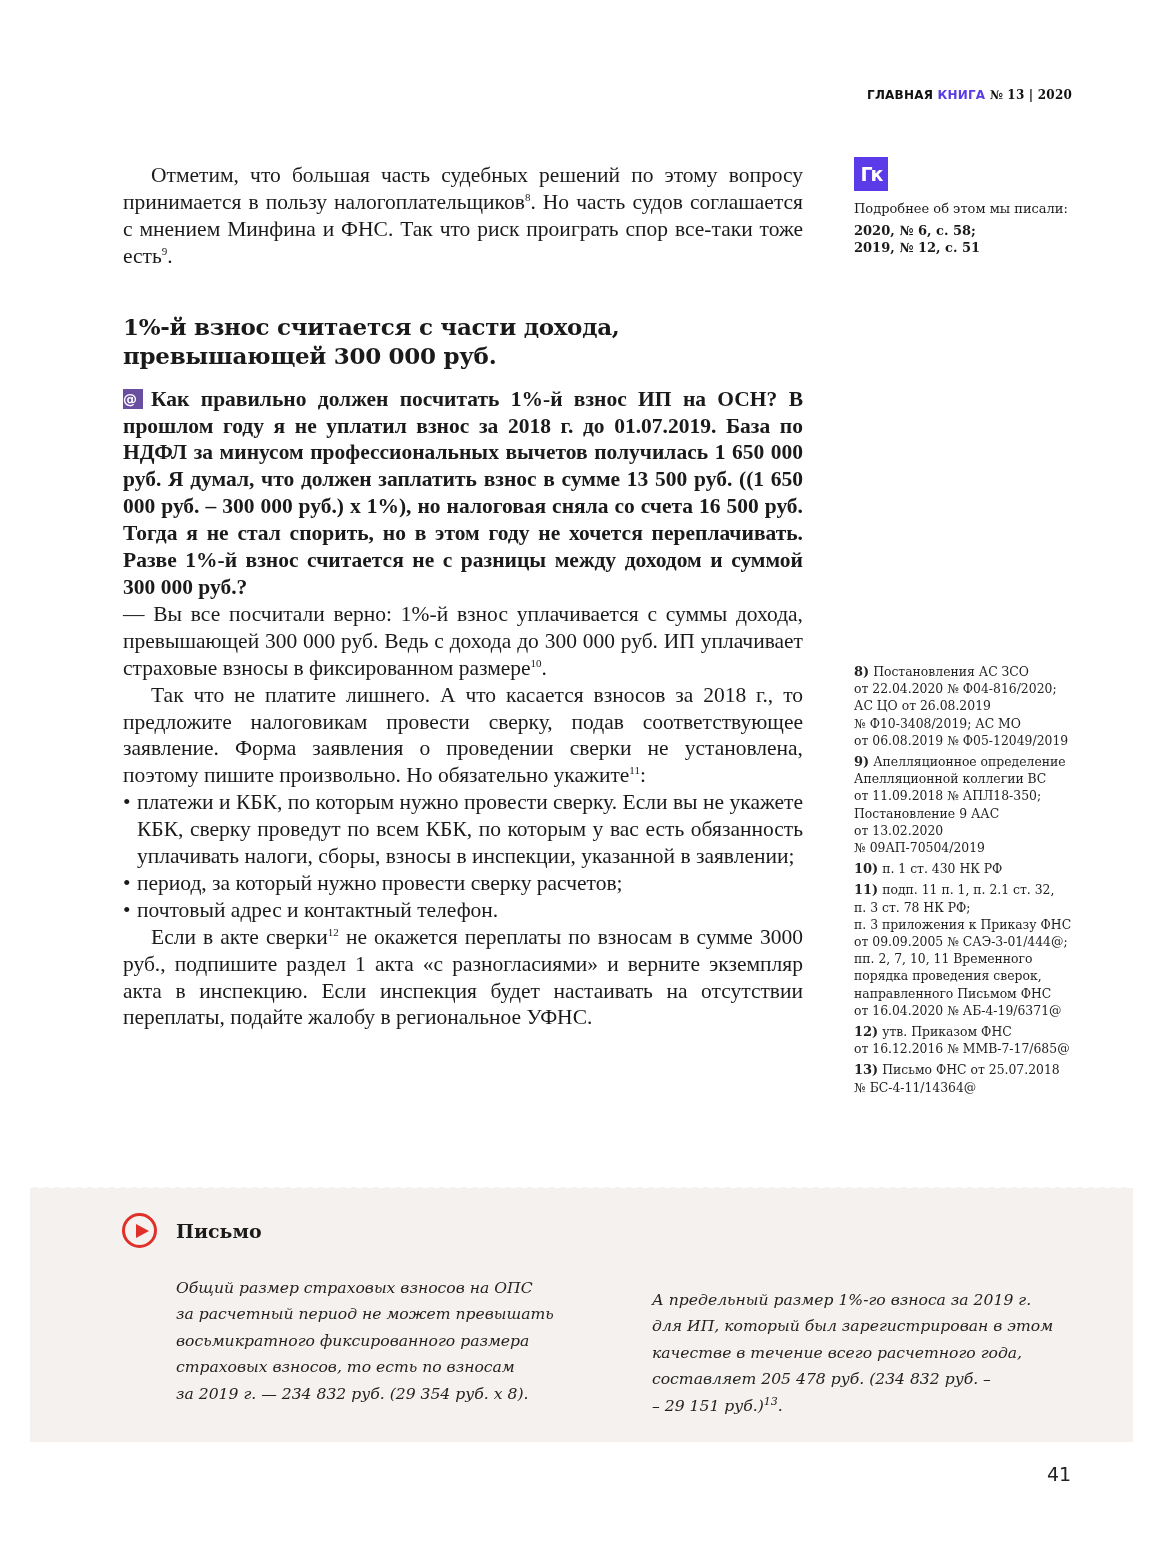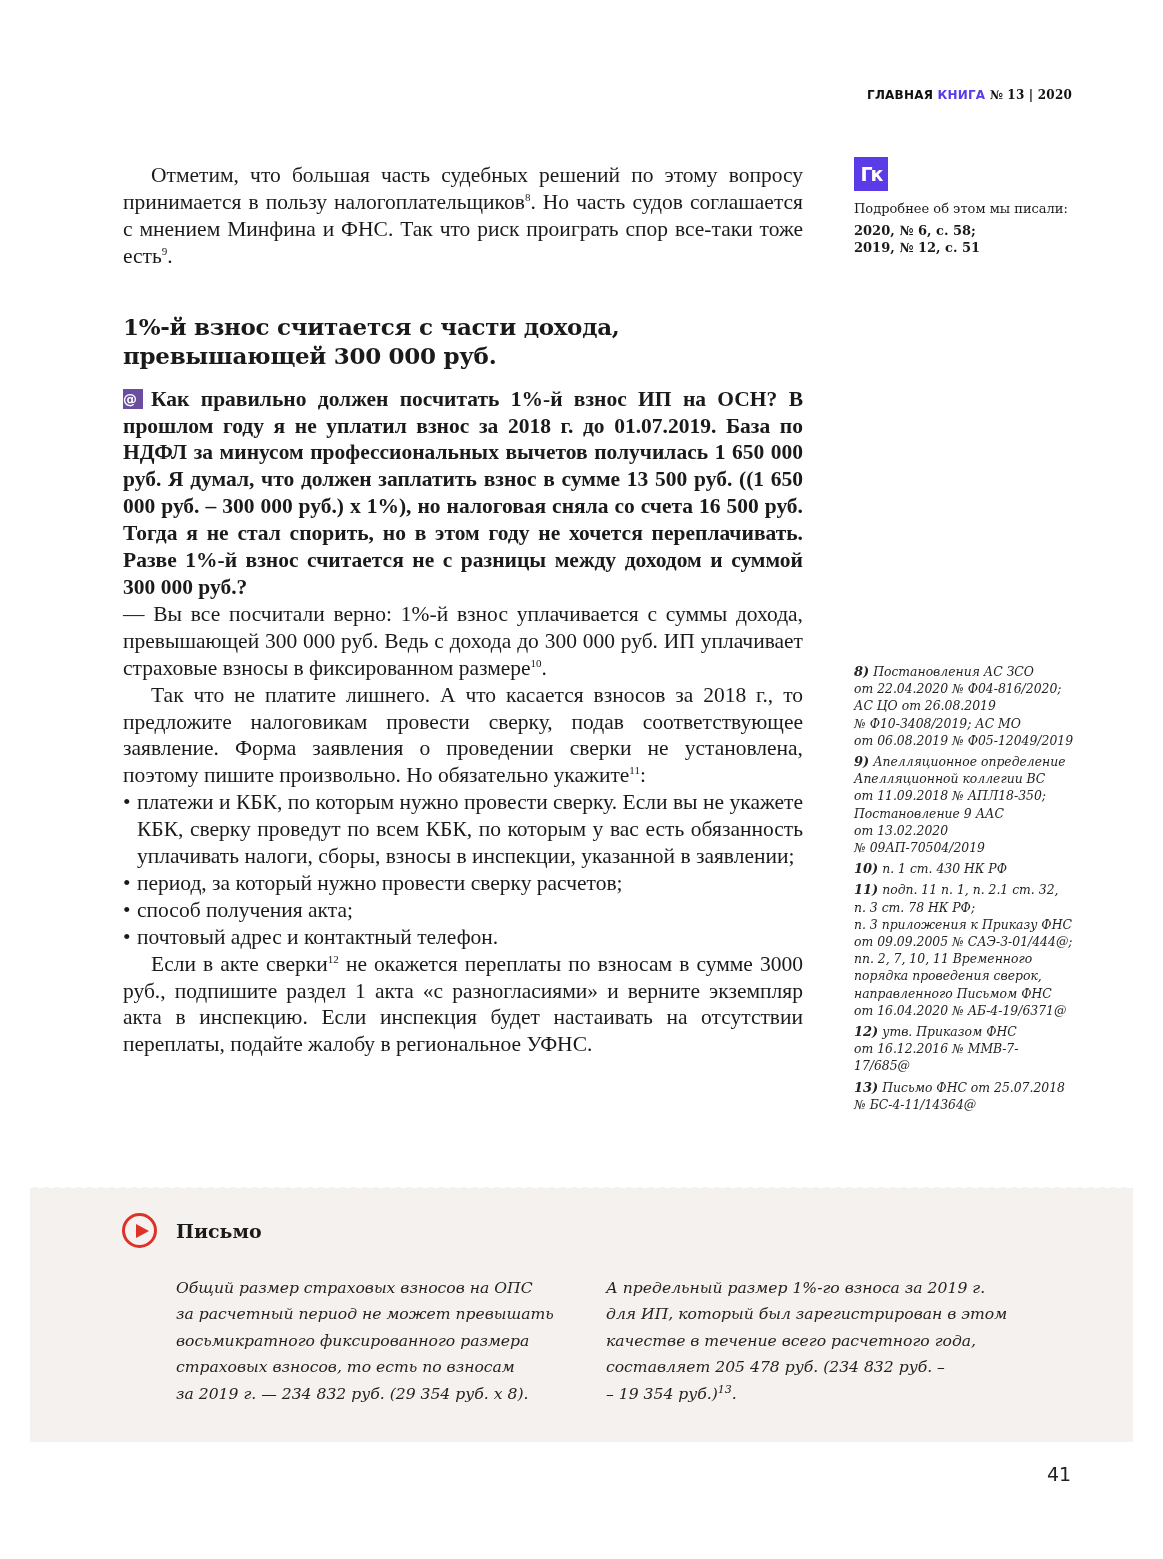--- a/index.html
+++ b/index.html
@@ -27,35 +27,35 @@
 
   .side { position: absolute; left: 854px; width: 220px; font-family: "DejaVu Serif", serif; }
   .gk-logo { position: absolute; left: 854px; top: 157px; width: 34px; height: 34px; background: #5b3ae8;
              color: #fff; font-family: "DejaVu Sans", sans-serif; font-weight: bold; font-size: 19px;
              line-height: 34px; text-align: center; letter-spacing: -2px; }
   .side-ref { top: 200px; font-size: 13px; line-height: 17px; }
   .side-ref .lbl { display: block; margin-bottom: 5px; }
   .side-ref .b { font-weight: bold; display: block; }
 
   .footnotes { top: 663px; font-size: 12.4px; line-height: 17.2px; color: #222; }
-  .fn { margin-bottom: 4px; font-style: italic; }
+  .fn { margin-bottom: 4px; }
   .fn .num { font-weight: bold; font-size: 13px; }
 
   .info-box { position: absolute; left: 30px; top: 1188px; width: 1103px; height: 254px; background: #f4f1ee; }
   .info-box::before { content: ""; position: absolute; left: 0; right: 0; top: -3px; height: 6px;
         background: radial-gradient(circle at 5px 6px, #f4f1ee 4px, transparent 4.5px) repeat-x;
         background-size: 11px 6px; }
   .play-icon { position: absolute; left: 92px; top: 25px; width: 35px; height: 35px; border: 3.5px solid #e0302a;
                border-radius: 50%; box-sizing: border-box; }
   .play-icon::after { content: ""; position: absolute; left: 11px; top: 7.5px; border-left: 13px solid #e0302a;
                border-top: 7.5px solid transparent; border-bottom: 7.5px solid transparent; }
   .info-title { position: absolute; left: 146px; top: 32px; font-family: "DejaVu Serif", serif; font-weight: bold; font-size: 19px; }
   .info-col { position: absolute; top: 87px; font-family: "DejaVu Serif", serif; font-size: 15.6px; line-height: 26.4px; color: #222; font-style: italic; }
   .col1 { left: 146px; width: 400px; }
-  .col2 { left: 576px; width: 420px; }
+  .col2 { left: 622px; width: 420px; margin-top: 12px; }
   .info-col .ln { display: block; white-space: nowrap; }
 
   .page-num { position: absolute; left: 1047px; top: 1463px; font-family: "DejaVu Sans", sans-serif; font-size: 19px; color: #222; }
 </style>
 </head>
 <body>
 
 <div class="header">
   <span>ГЛАВНАЯ</span>
   <span class="brand2">КНИГА</span>
@@ -79,21 +79,20 @@
 
   <p class="p question"><span class="at-icon">@</span><span>Как правильно должен посчитать 1%-й взнос ИП на ОСН? В прошлом году я не уплатил взнос за 2018 г. до 01.07.2019. База по НДФЛ за минусом профессиональных вычетов получилась 1 650 000 руб. Я думал, что должен заплатить взнос в сумме 13 500 руб. ((1 650 000 руб. – 300 000 руб.) х 1%), но налоговая сняла со счета 16 500 руб. Тогда я не стал спорить, но в этом году не хочется переплачивать. Разве 1%-й взнос считается не с разницы между доходом и суммой 300 000 руб.?</span></p>
 
   <p class="p"><span>— Вы все посчитали верно: 1%-й взнос уплачивается с суммы дохода, превышающей 300 000 руб. Ведь с дохода до 300 000 руб. ИП уплачивает страховые взносы в фиксированном размере</span><sup>10</sup><span>.</span></p>
 
   <p class="p indent"><span>Так что не платите лишнего. А что касается взносов за 2018 г., то предложите налоговикам провести сверку, подав соответствующее заявление. Форма заявления о проведении сверки не установлена, поэтому пишите произвольно. Но обязательно укажите</span><sup>11</sup><span>:</span></p>
 
   <ul class="bullets">
     <li>платежи и КБК, по которым нужно провести сверку. Если вы не укажете КБК, сверку проведут по всем КБК, по которым у вас есть обязанность уплачивать налоги, сборы, взносы в инспекции, указанной в заявлении;</li>
     <li>период, за который нужно провести сверку расчетов;</li>
-    <li>способ получения акта;</li>
     <li>почтовый адрес и контактный телефон.</li>
   </ul>
 
   <p class="p indent"><span>Если в акте сверки</span><sup>12</sup><span> не окажется переплаты по взносам в сумме 3000 руб., подпишите раздел 1 акта «с разногласиями» и верните экземпляр акта в инспекцию. Если инспекция будет настаивать на отсутствии переплаты, подайте жалобу в региональное УФНС.</span></p>
 </div>
 
 <div class="side footnotes" id="fn-container">
     <div class="fn"><span class="num">8)</span> <span>Постановления АС ЗСО</span><br><span>от 22.04.2020 № Ф04-816/2020;</span><br><span>АС ЦО от 26.08.2019</span><br><span>№ Ф10-3408/2019; АС МО</span><br><span>от 06.08.2019 № Ф05-12049/2019</span></div>
     <div class="fn"><span class="num">9)</span> <span>Апелляционное определение</span><br><span>Апелляционной коллегии ВС</span><br><span>от 11.09.2018 № АПЛ18-350;</span><br><span>Постановление 9 ААС</span><br><span>от 13.02.2020</span><br><span>№ 09АП-70504/2019</span></div>
     <div class="fn"><span class="num">10)</span> <span>п. 1 ст. 430 НК РФ</span></div>
@@ -110,17 +109,17 @@
     <span class="ln">за расчетный период не может превышать</span>
     <span class="ln">восьмикратного фиксированного размера</span>
     <span class="ln">страховых взносов, то есть по взносам</span>
     <span class="ln">за 2019 г. — 234 832 руб. (29 354 руб. х 8).</span>
   </div>
   <div class="info-col col2">
     <span class="ln">А предельный размер 1%-го взноса за 2019 г.</span>
     <span class="ln">для ИП, который был зарегистрирован в этом</span>
     <span class="ln">качестве в течение всего расчетного года,</span>
     <span class="ln">составляет 205 478 руб. (234 832 руб. –</span>
-    <span class="ln"><span>– 19 354 руб.)</span><sup>13</sup><span>.</span></span>
+    <span class="ln"><span>– 29 151 руб.)</span><sup>13</sup><span>.</span></span>
   </div>
 </div>
 
 <div class="page-num">41</div>
 
 </body></html>

